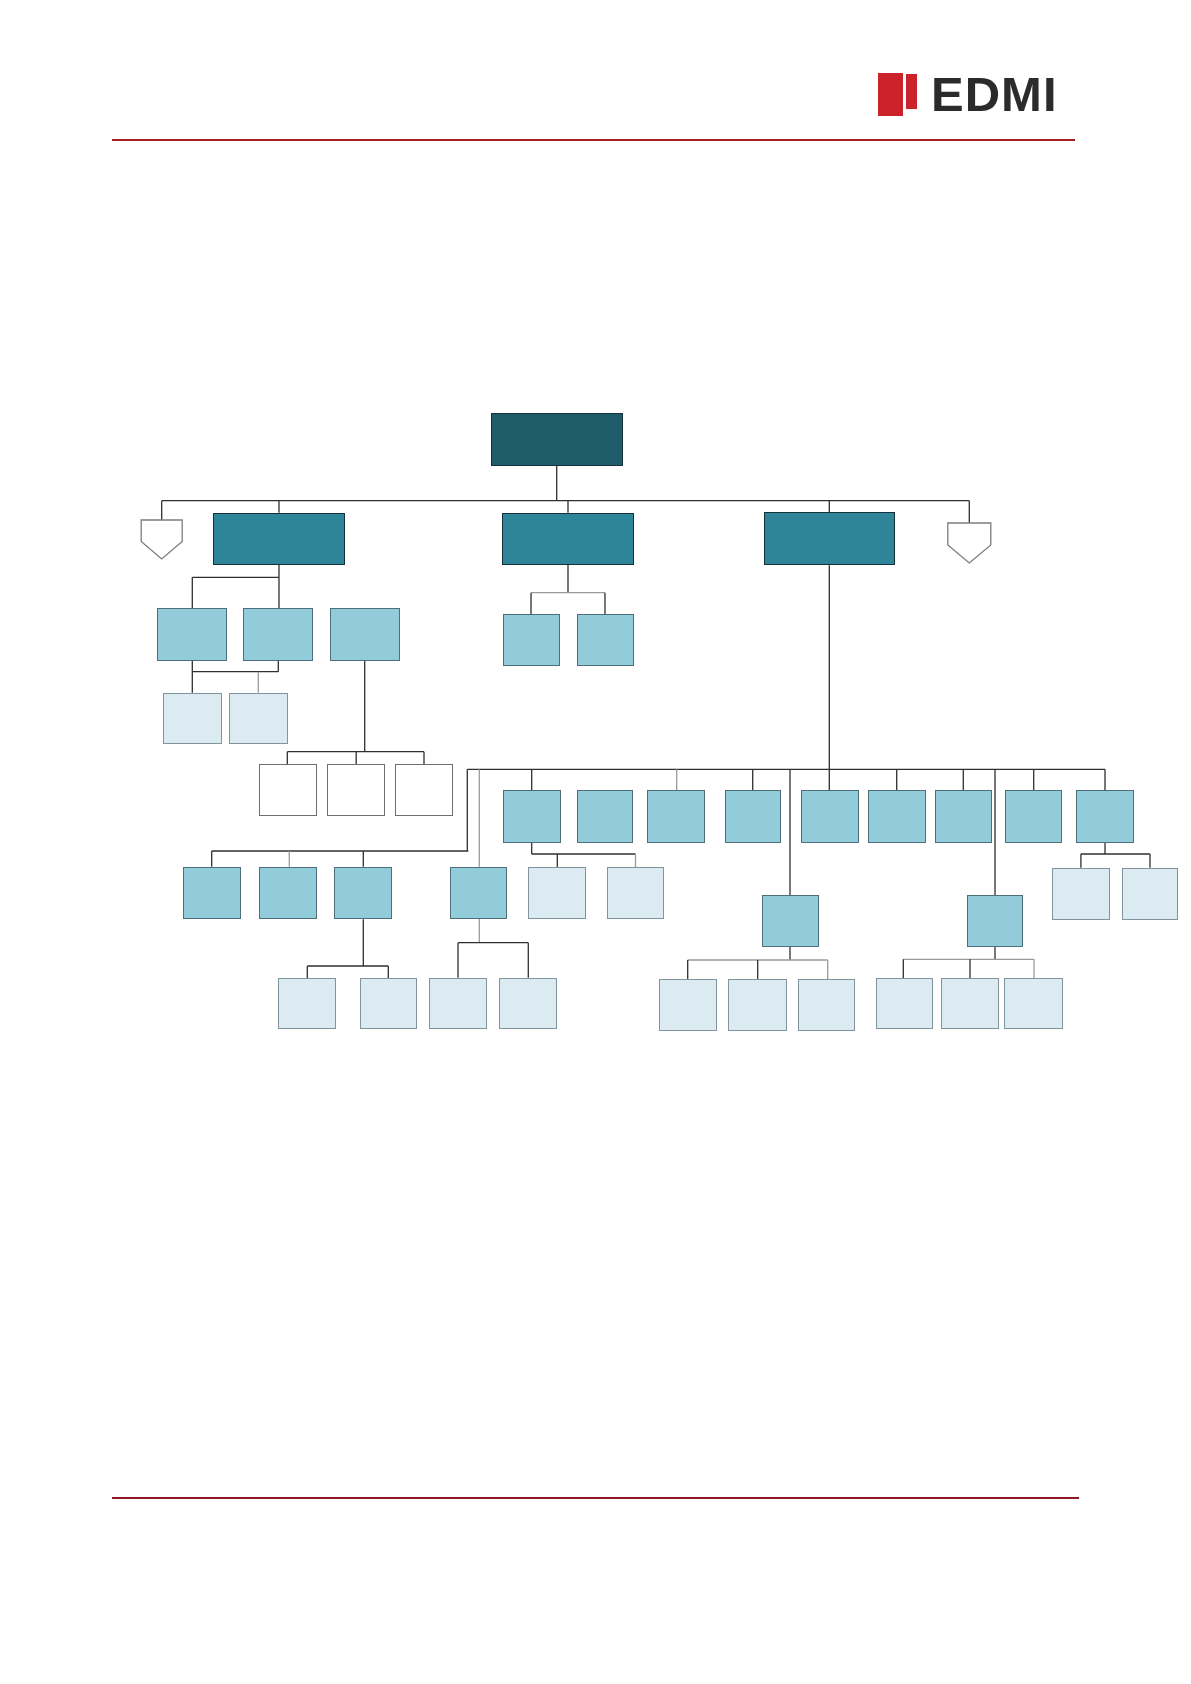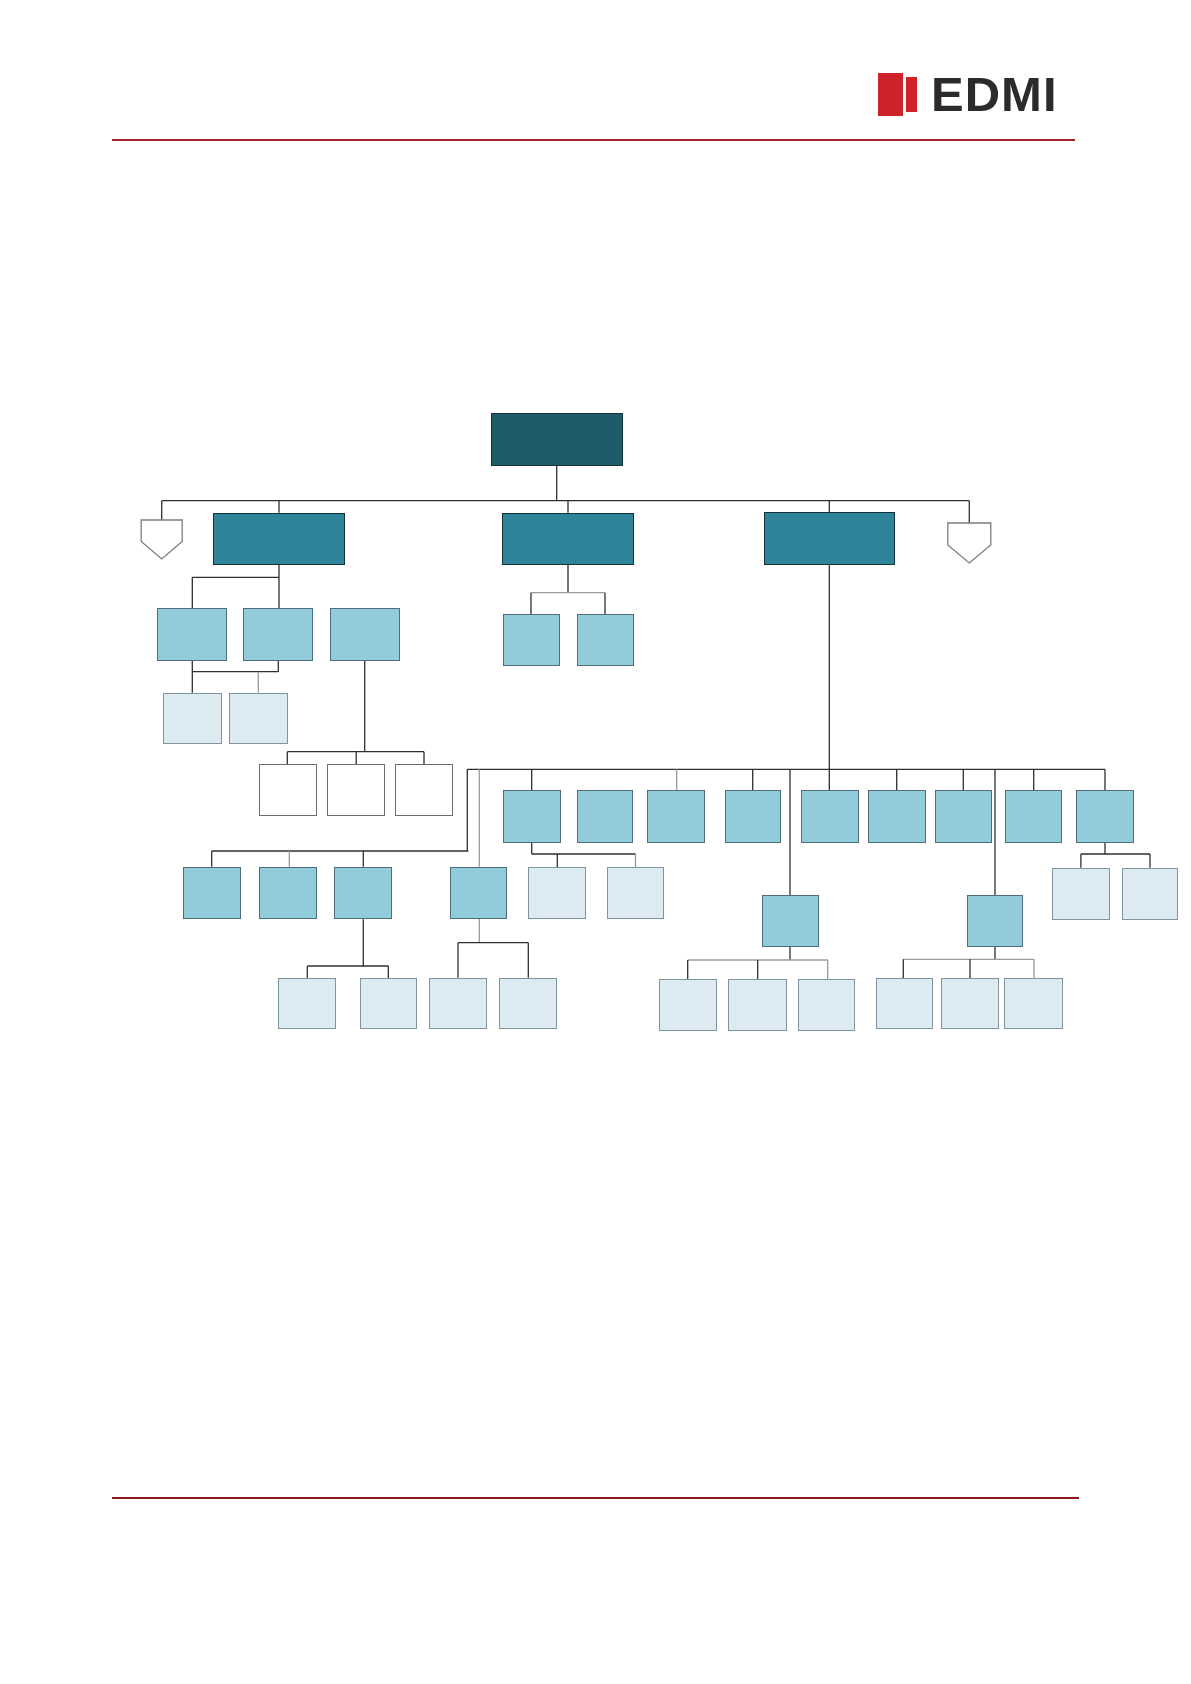--- a/index.html
+++ b/index.html
@@ -2,21 +2,21 @@
 <html><head>
 <meta charset="utf-8">
 <style>
   * { box-sizing: border-box; }
   html,body { margin:0; padding:0; background:#f2f2f2; }
   .page {
     position:relative; width:1191px; height:1684px; background:#ffffff;
     font-family:"Liberation Sans", sans-serif; overflow:hidden;
   }
   
-  .logo { position:absolute; top:73px; left:878px; display:flex; align-items:center; }
+  .logo { position:absolute; top:73px; left:878px; display:flex; align-items:flex-start; }
   .logo-block { width:25px; height:43px; }
   .logo-dots { display:flex; flex-direction:column; justify-content:space-between; margin-left:3px; padding:1px 0; }
   .logo-dot { width:11px; height:11.5px; }
   .logo-text { margin-left:14px; font-size:49px; font-weight:bold; letter-spacing:1px; line-height:43px; }
   .rule { position:absolute; height:2px; }
   
   .chart { position:absolute; left:0; top:0; width:1191px; height:1684px; }
   .chart svg { position:absolute; left:0; top:0; }
   .node { position:absolute; border-style:solid; border-width:1.4px; }
 </style>

